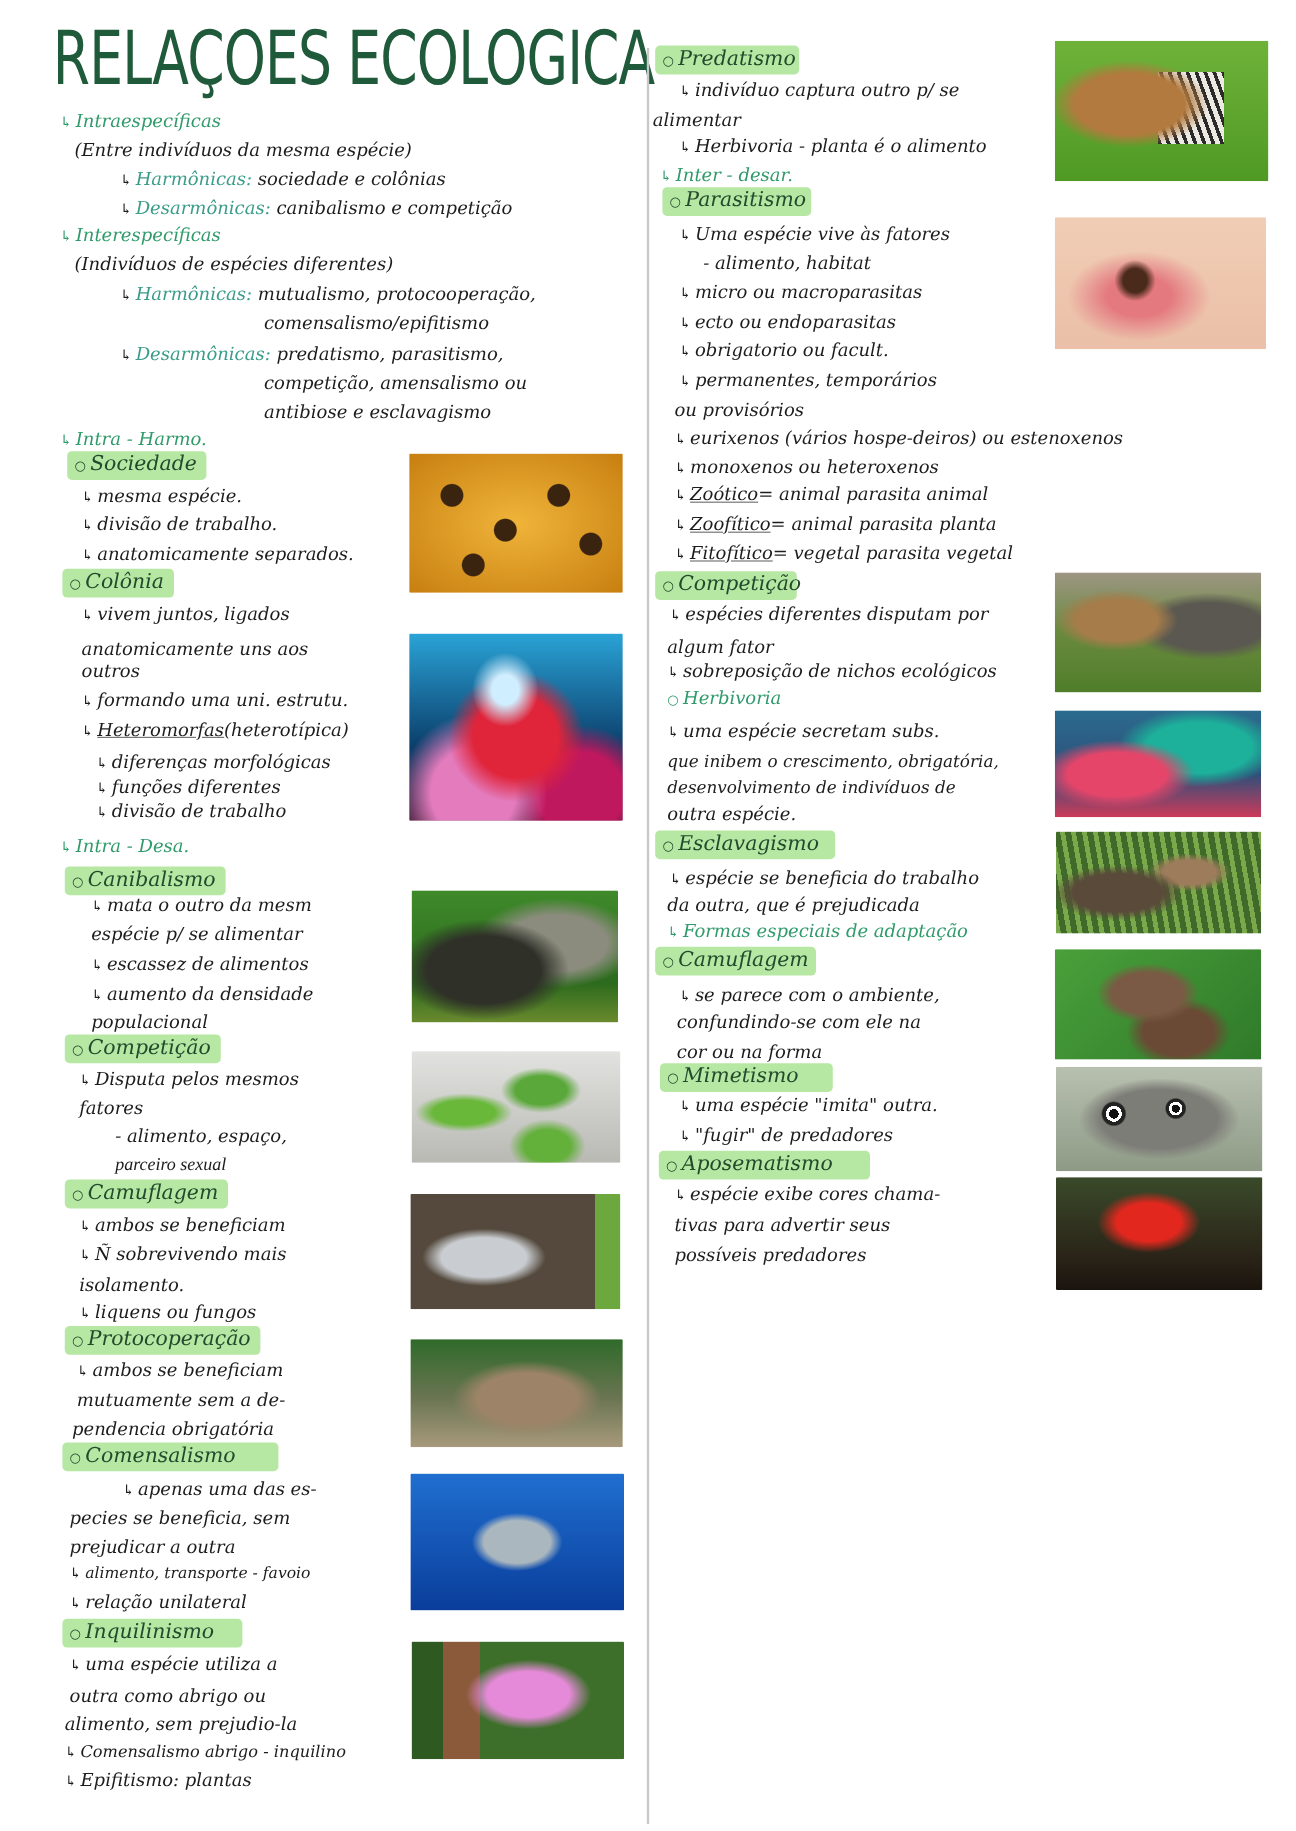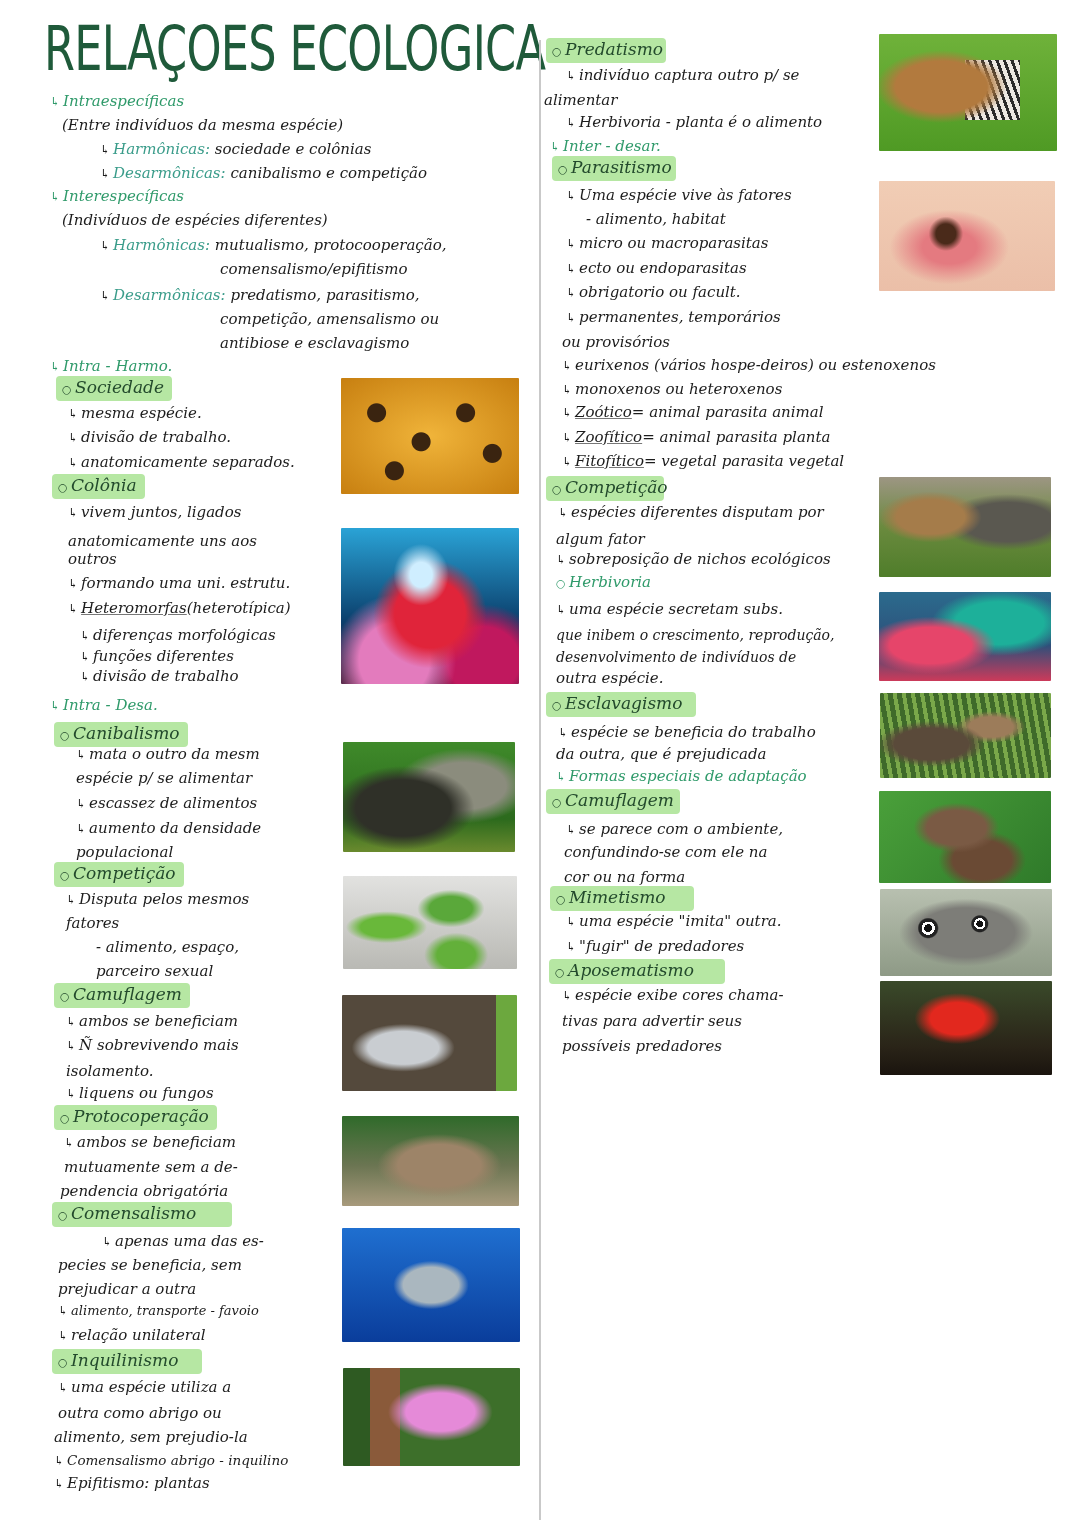--- a/index.html
+++ b/index.html
@@ -60,21 +60,21 @@
 <div class="line" style="left:76px;top:745px;"><span class="arrow">↳</span><span>mata o outro da mesm</span></div>
 <div class="line" style="left:76px;top:769px;">espécie p/ se alimentar</div>
 <div class="line" style="left:76px;top:794px;"><span class="arrow">↳</span><span>escassez de alimentos</span></div>
 <div class="line" style="left:76px;top:819px;"><span class="arrow">↳</span><span>aumento da densidade</span></div>
 <div class="line" style="left:76px;top:843px;">populacional</div>
 
 <div class="hl" style="left:54px;top:862px;">Competição</div>
 <div class="line" style="left:66px;top:890px;"><span class="arrow">↳</span><span>Disputa pelos mesmos</span></div>
 <div class="line" style="left:66px;top:914px;">fatores</div>
 <div class="line" style="left:96px;top:938px;">- alimento, espaço,</div>
-<div class="line" style="left:96px;top:962px;">parceiro sexual</div>
+<div class="line" style="left:96px;top:962px;font-family:Liberation Serif, serif;">parceiro sexual</div>
 
 <div class="hl" style="left:54px;top:983px;">Camuflagem</div>
 <div class="line" style="left:66px;top:1012px;"><span class="arrow">↳</span><span>ambos se beneficiam</span></div>
 <div class="line" style="left:66px;top:1036px;"><span class="arrow">↳</span><span>Ñ sobrevivendo mais</span></div>
 <div class="line" style="left:66px;top:1062px;">isolamento.</div>
 <div class="line" style="left:66px;top:1084px;"><span class="arrow">↳</span><span>liquens ou fungos</span></div>
 
 <div class="hl" style="left:54px;top:1105px;">Protocoperação</div>
 <div class="line" style="left:64px;top:1133px;"><span class="arrow">↳</span><span>ambos se beneficiam</span></div>
 <div class="line" style="left:64px;top:1158px;">mutuamente sem a de-</div>
@@ -150,21 +150,21 @@
 <div class="line" style="left:562px;top:403px;"><span class="arrow">↳</span><span class="u">Zoótico</span><span>= animal parasita animal</span></div>
 <div class="line" style="left:562px;top:428px;"><span class="arrow">↳</span><span class="u">Zoofítico</span><span>= animal parasita planta</span></div>
 <div class="line" style="left:562px;top:452px;"><span class="arrow">↳</span><span class="u">Fitofítico</span><span>= vegetal parasita vegetal</span></div>
 
 <div class="hl" style="left:546px;top:476px;width:104px;">Competição</div>
 <div class="line" style="left:558px;top:503px;"><span class="arrow">↳</span><span>espécies diferentes disputam por</span></div>
 <div class="line" style="left:556px;top:530px;">algum fator</div>
 <div class="line" style="left:556px;top:550px;"><span class="arrow">↳</span><span>sobreposição de nichos ecológicos</span></div>
 <div class="line green" style="left:556px;top:573px;"><span style="font-size:11px;">○ </span><span>Herbivoria</span></div>
 <div class="line" style="left:556px;top:600px;"><span class="arrow">↳</span><span>uma espécie secretam subs.</span></div>
-<div class="line" style="left:556px;top:626px;font-size:14px;">que inibem o crescimento, reprodução,</div>
+<div class="line" style="left:556px;top:626px;font-size:14px;">que inibem o crescimento, obrigatória,</div>
 <div class="line" style="left:556px;top:648px;font-size:14px;">desenvolvimento de indivíduos de</div>
 <div class="line" style="left:556px;top:669px;">outra espécie.</div>
 
 <div class="hl" style="left:546px;top:692px;width:136px;">Esclavagismo</div>
 <div class="line" style="left:558px;top:723px;"><span class="arrow">↳</span><span>espécie se beneficia do trabalho</span></div>
 <div class="line" style="left:556px;top:745px;">da outra, que é prejudicada</div>
 <div class="line green" style="left:556px;top:767px;"><span class="arrow">↳</span><span>Formas especiais de adaptação</span></div>
 
 <div class="hl" style="left:546px;top:789px;width:120px;">Camuflagem</div>
 <div class="line" style="left:566px;top:820px;"><span class="arrow">↳</span><span>se parece com o ambiente,</span></div>

